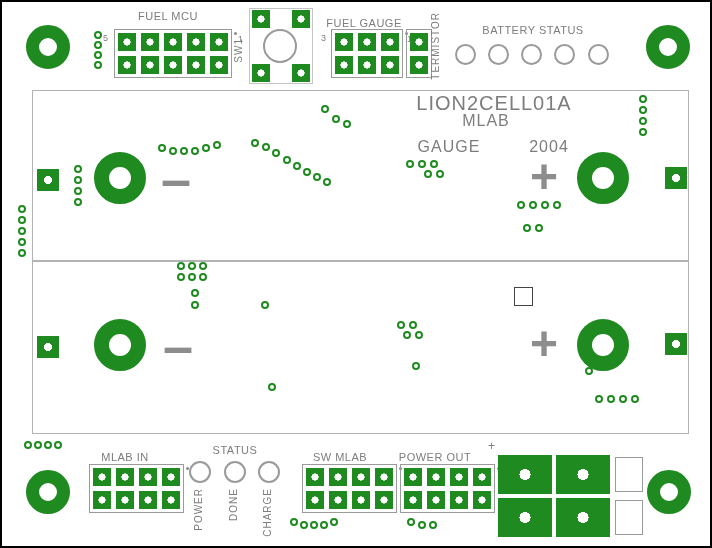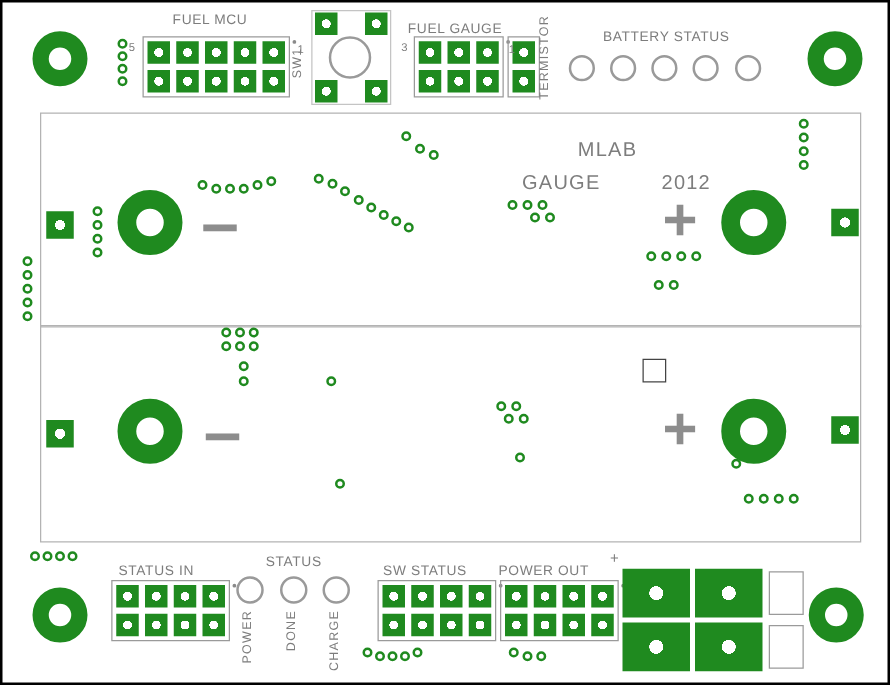--- a/index.html
+++ b/index.html
@@ -215,29 +215,30 @@
   <div class="lbl" style="left:166px;top:8px">FUEL MCU</div>
   <div class="num" style="left:101px;top:31px">5</div>
   <div class="num" style="left:236px;top:32px">1</div>
   <div class="vlbl" style="left:231px;top:36px">SW1</div>
   <div class="lbl" style="left:362px;top:15px">FUEL GAUGE</div>
   <div class="num" style="left:319px;top:31px">3</div>
   <div class="num" style="left:405px;top:32px">1</div>
   <div class="vlbl" style="left:428px;top:10px">TERMISTOR</div>
   <div class="lbl" style="left:531px;top:22px">BATTERY STATUS</div>
 
+  <div class="title" style="left:492px;top:90px">LION2CELL01A</div>
   <div class="subtitle" style="left:484px;top:110px">MLAB</div>
   <div class="subtitle" style="left:447px;top:136px">GAUGE</div>
-  <div class="subtitle" style="left:547px;top:136px">2012</div>
+  <div class="subtitle" style="left:547px;top:136px">2004</div>
   <div class="sign minus" style="left:174px;top:177px">–</div>
   <div class="sign plus" style="left:542px;top:175px">+</div>
   <div class="sign minus" style="left:176px;top:344px">–</div>
   <div class="sign plus" style="left:542px;top:342px">+</div>
 
-  <div class="lbl" style="left:123px;top:449px">STATUS IN</div>
+  <div class="lbl" style="left:123px;top:449px">MLAB IN</div>
   <div class="lbl" style="left:233px;top:442px">STATUS</div>
   <div class="vlbl" style="left:191px;top:486px">POWER</div>
   <div class="vlbl" style="left:226px;top:486px">DONE</div>
   <div class="vlbl" style="left:260px;top:486px">CHARGE</div>
-  <div class="lbl" style="left:338px;top:449px">SW STATUS</div>
+  <div class="lbl" style="left:338px;top:449px">SW MLAB</div>
   <div class="lbl" style="left:433px;top:449px">POWER OUT</div>
   <div class="num" style="left:486px;top:437px;font-size:12px">+</div>
 </div>
 
 </body></html>

